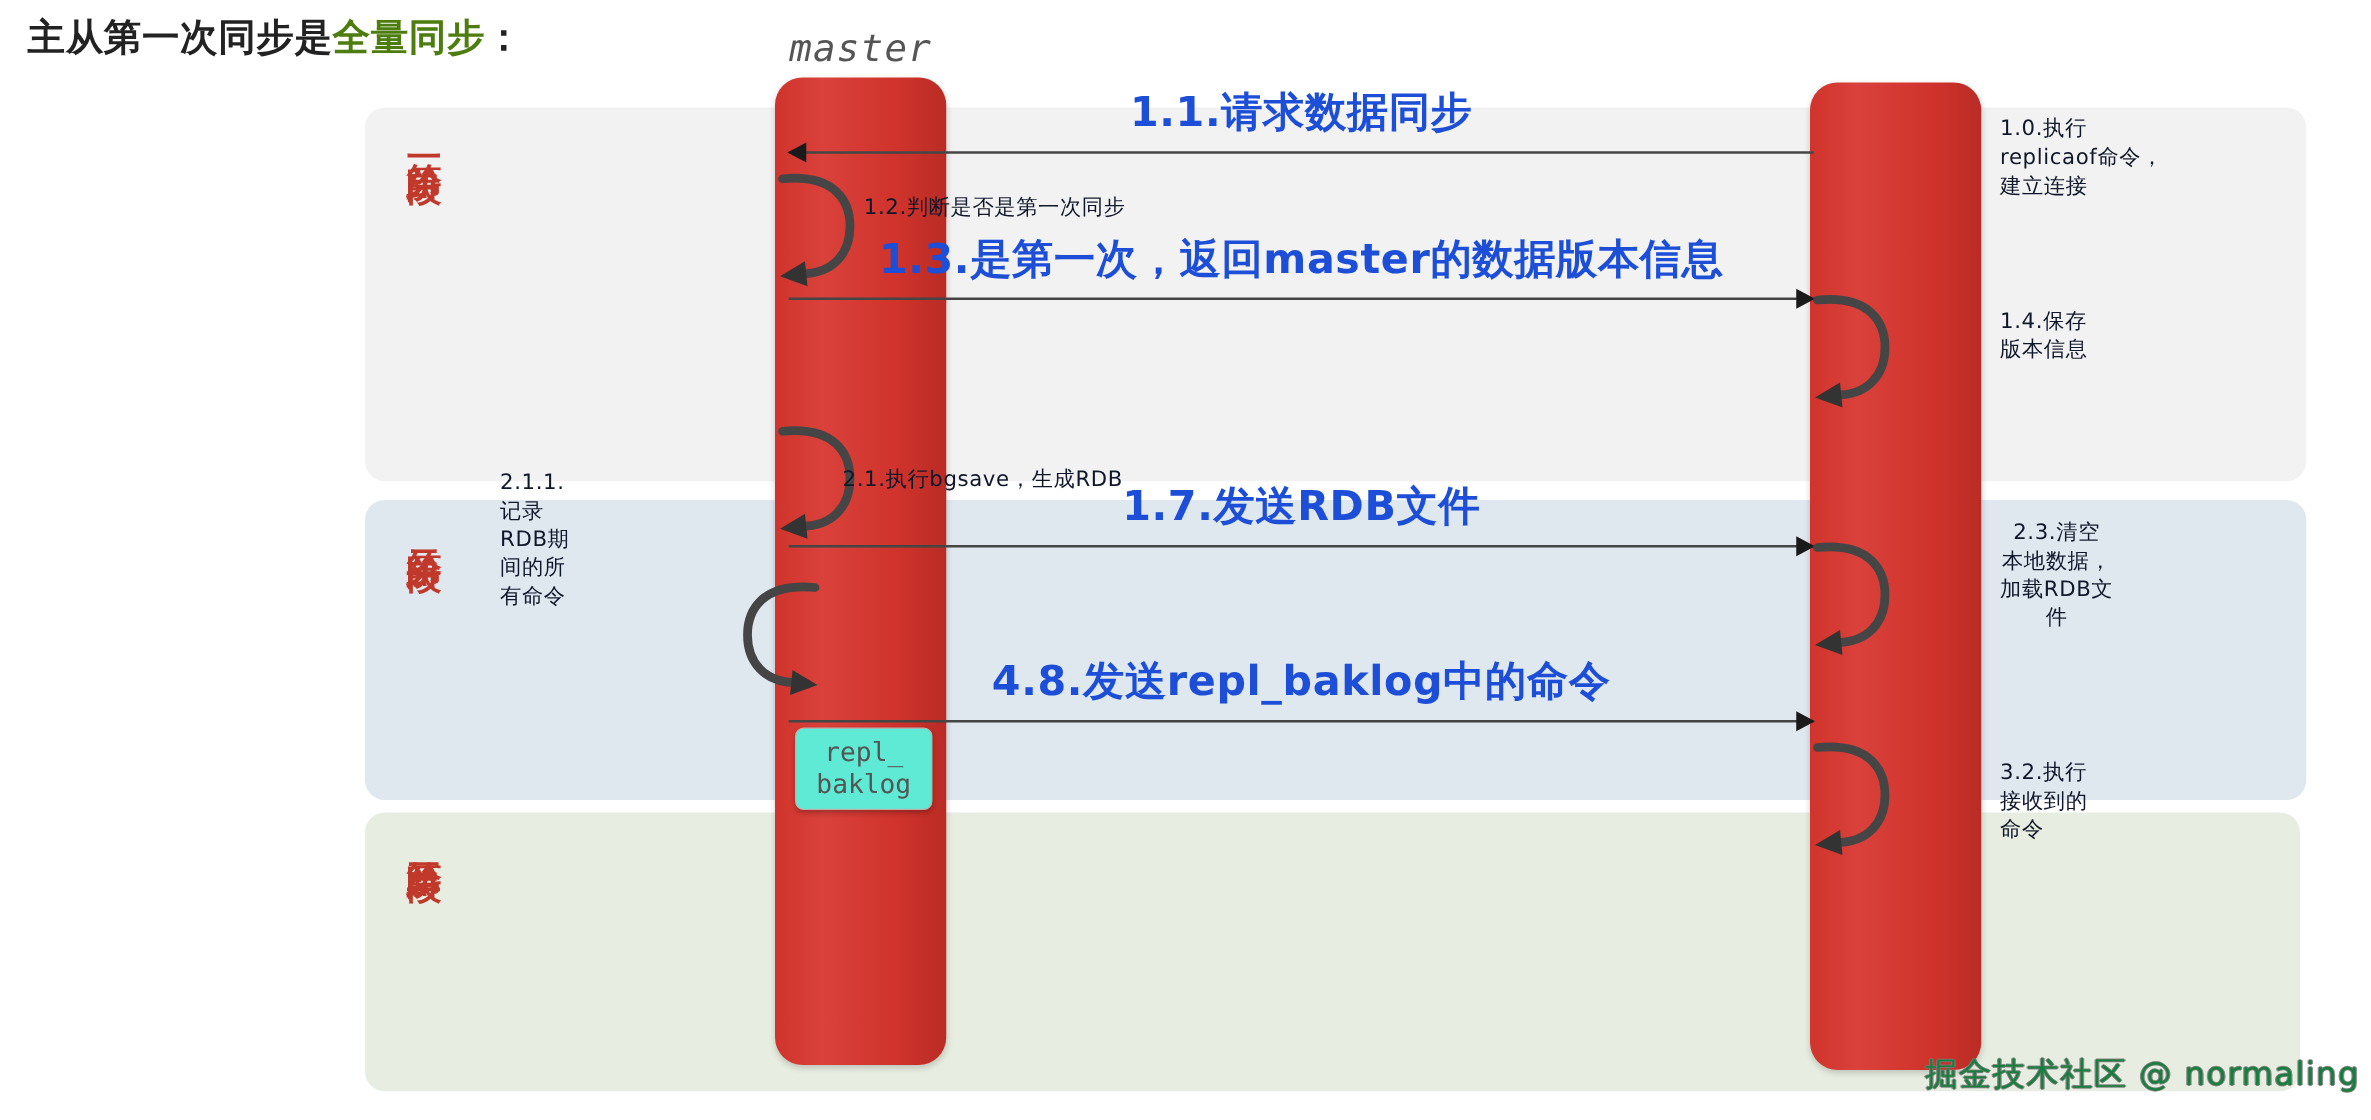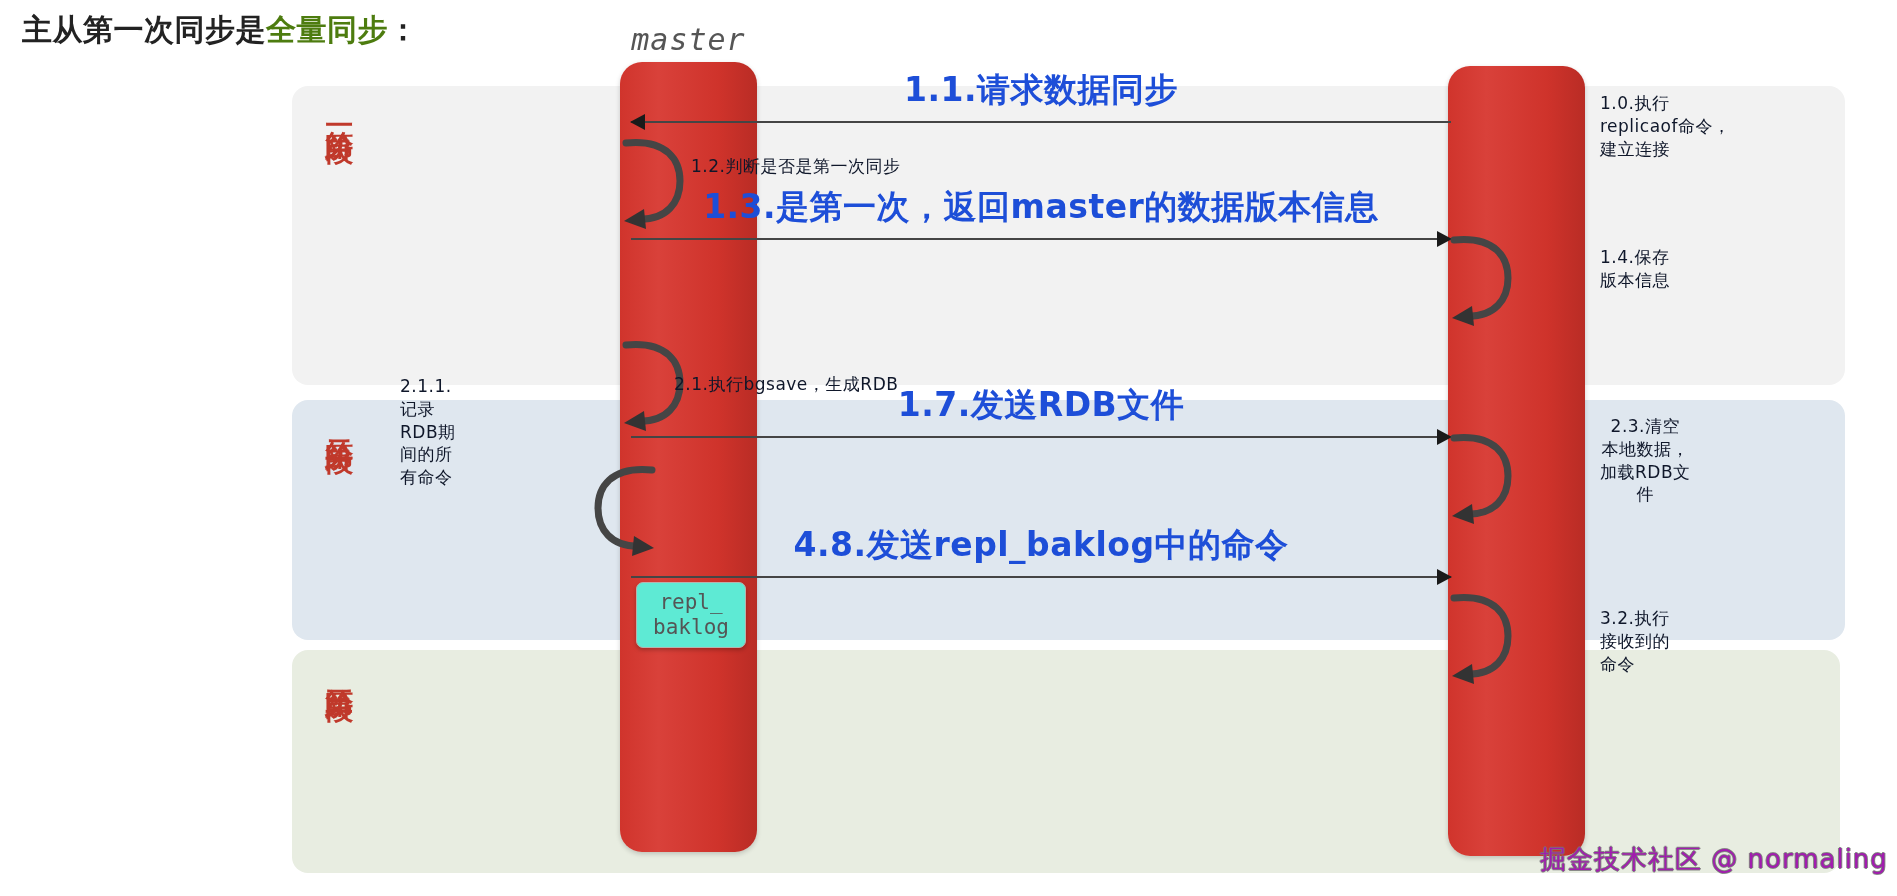--- a/index.html
+++ b/index.html
@@ -169,21 +169,21 @@
     left: 400px; top: 375px;
     text-align: left;
   }
 
   
   #watermark {
     position: absolute;
     left: 1540px;
     top: 842px;
     font-size: 26px;
-    color: #a21caf;
+    color: #15803d;
     text-shadow:
        1px 0 0 rgba(120,120,120,0.85),
       -1px 0 0 rgba(120,120,120,0.85),
        0 1px 0 rgba(120,120,120,0.85),
        0 -1px 0 rgba(120,120,120,0.85);
     white-space: nowrap;
     letter-spacing: 1px;
     pointer-events: none;
   }
 </style>

